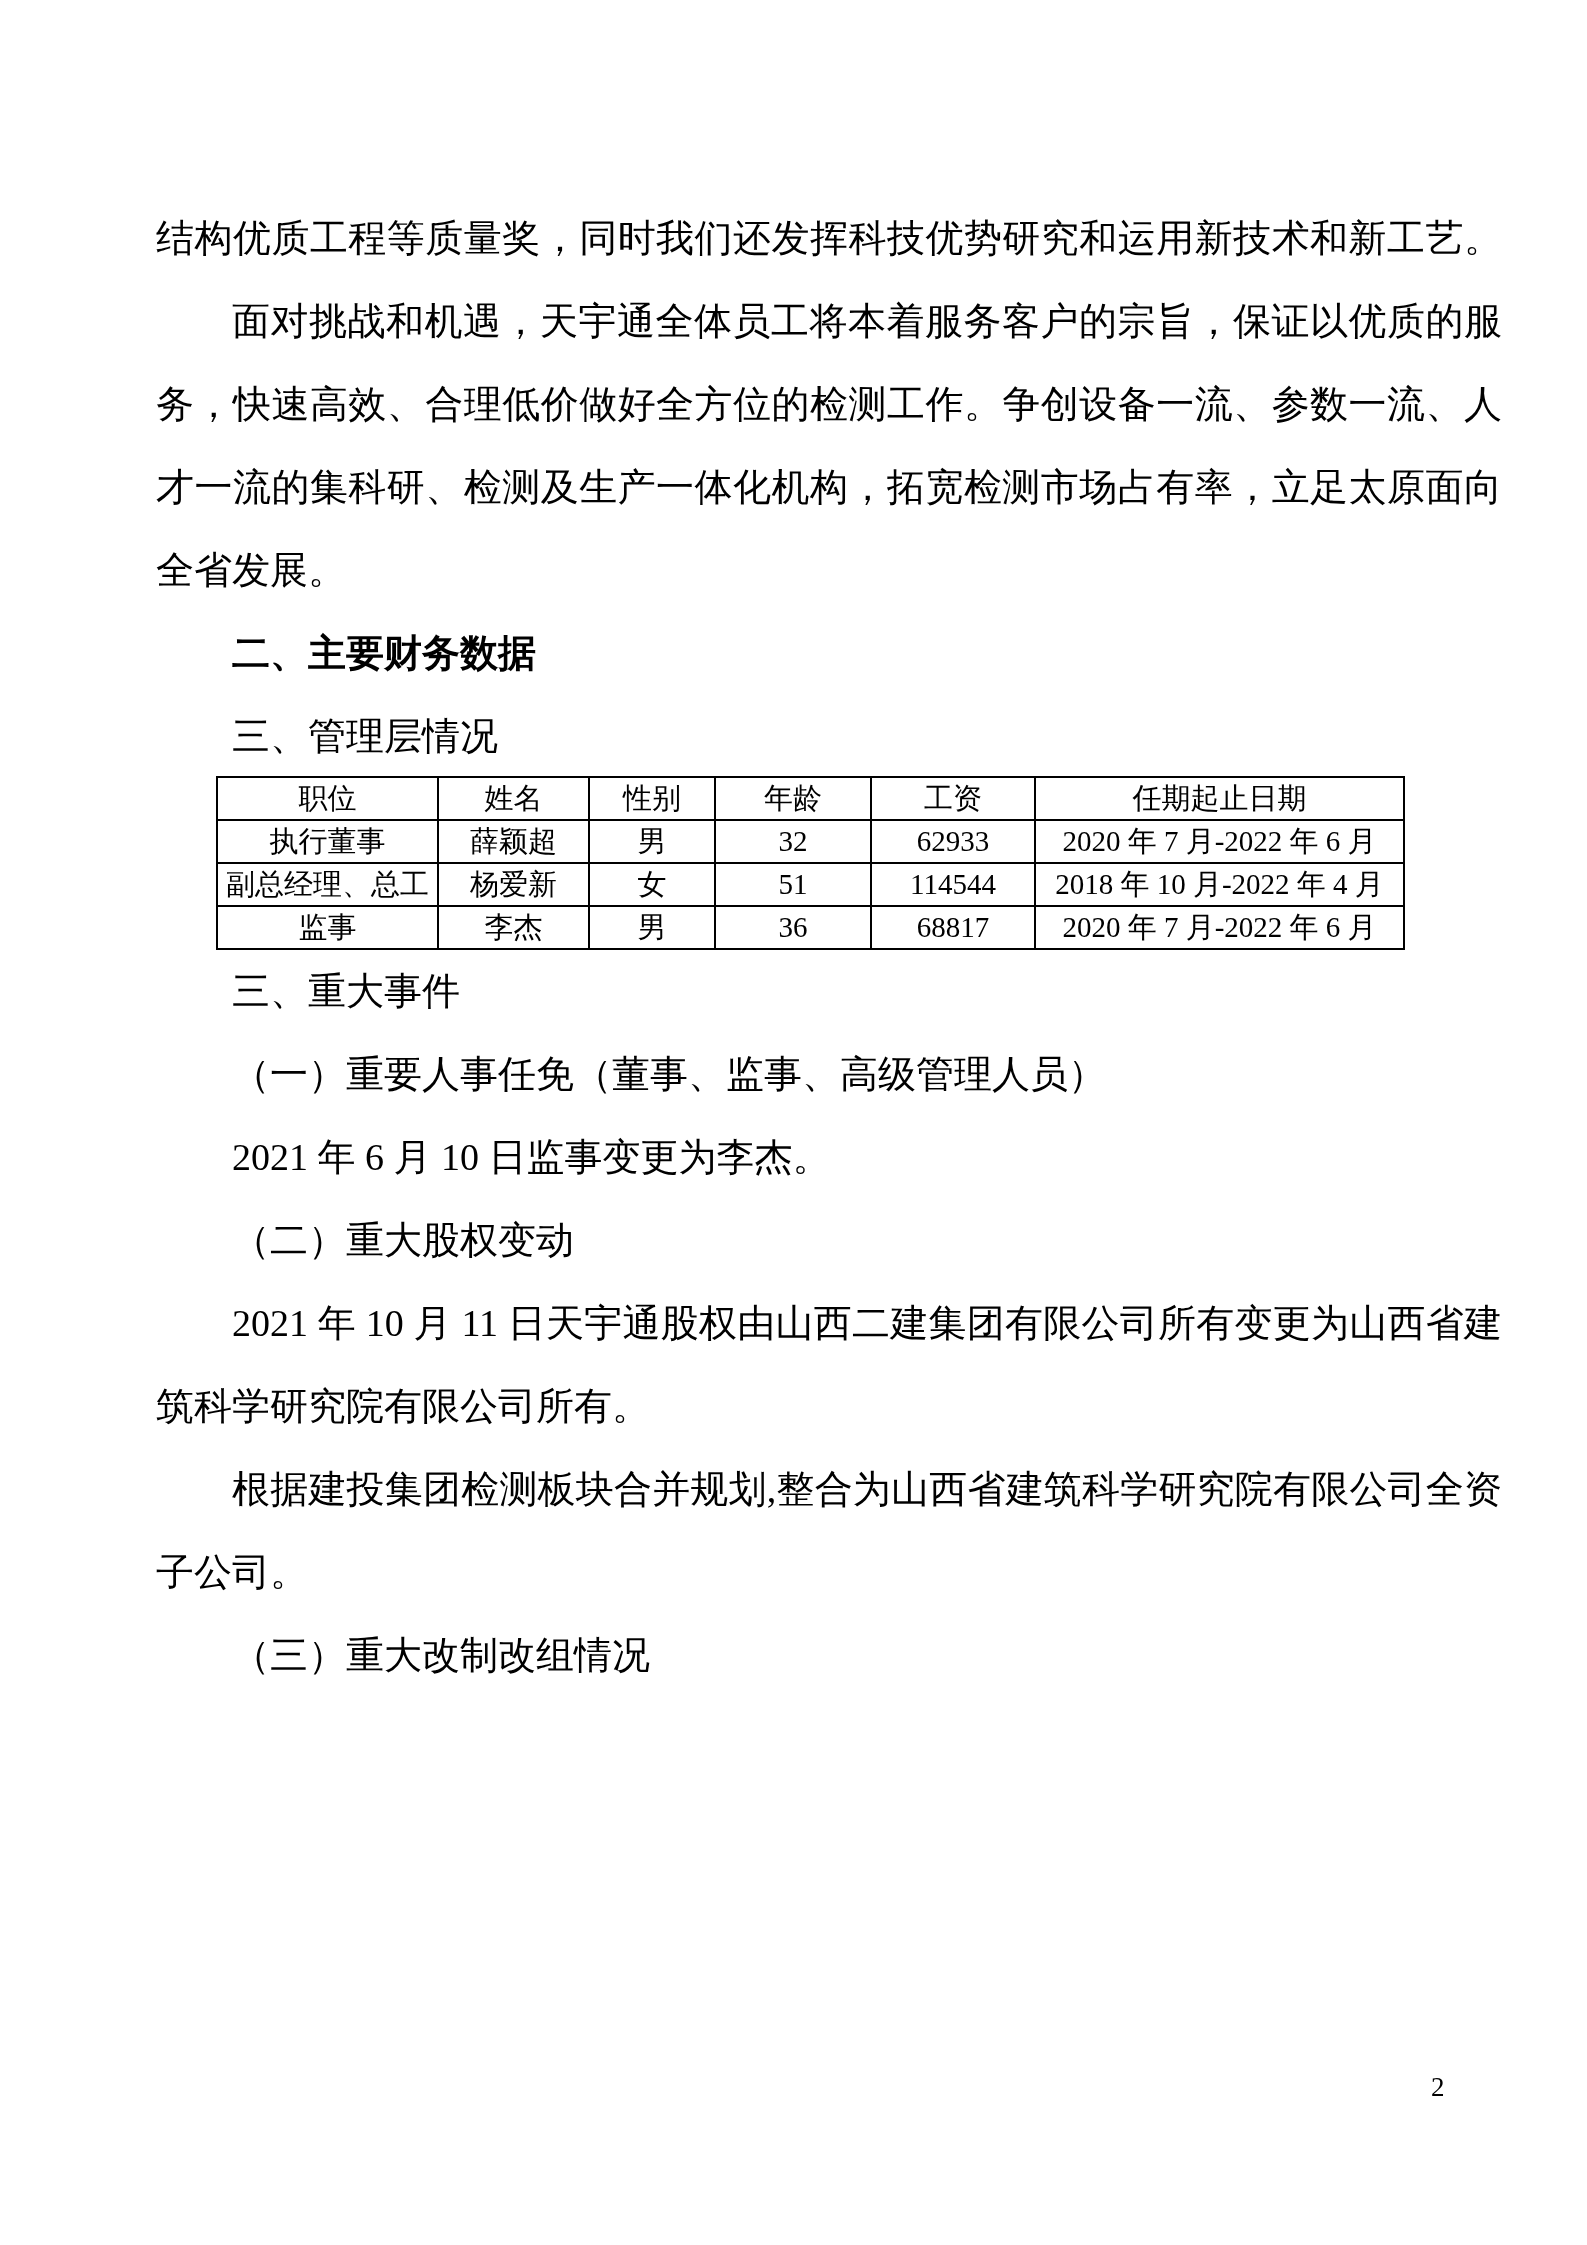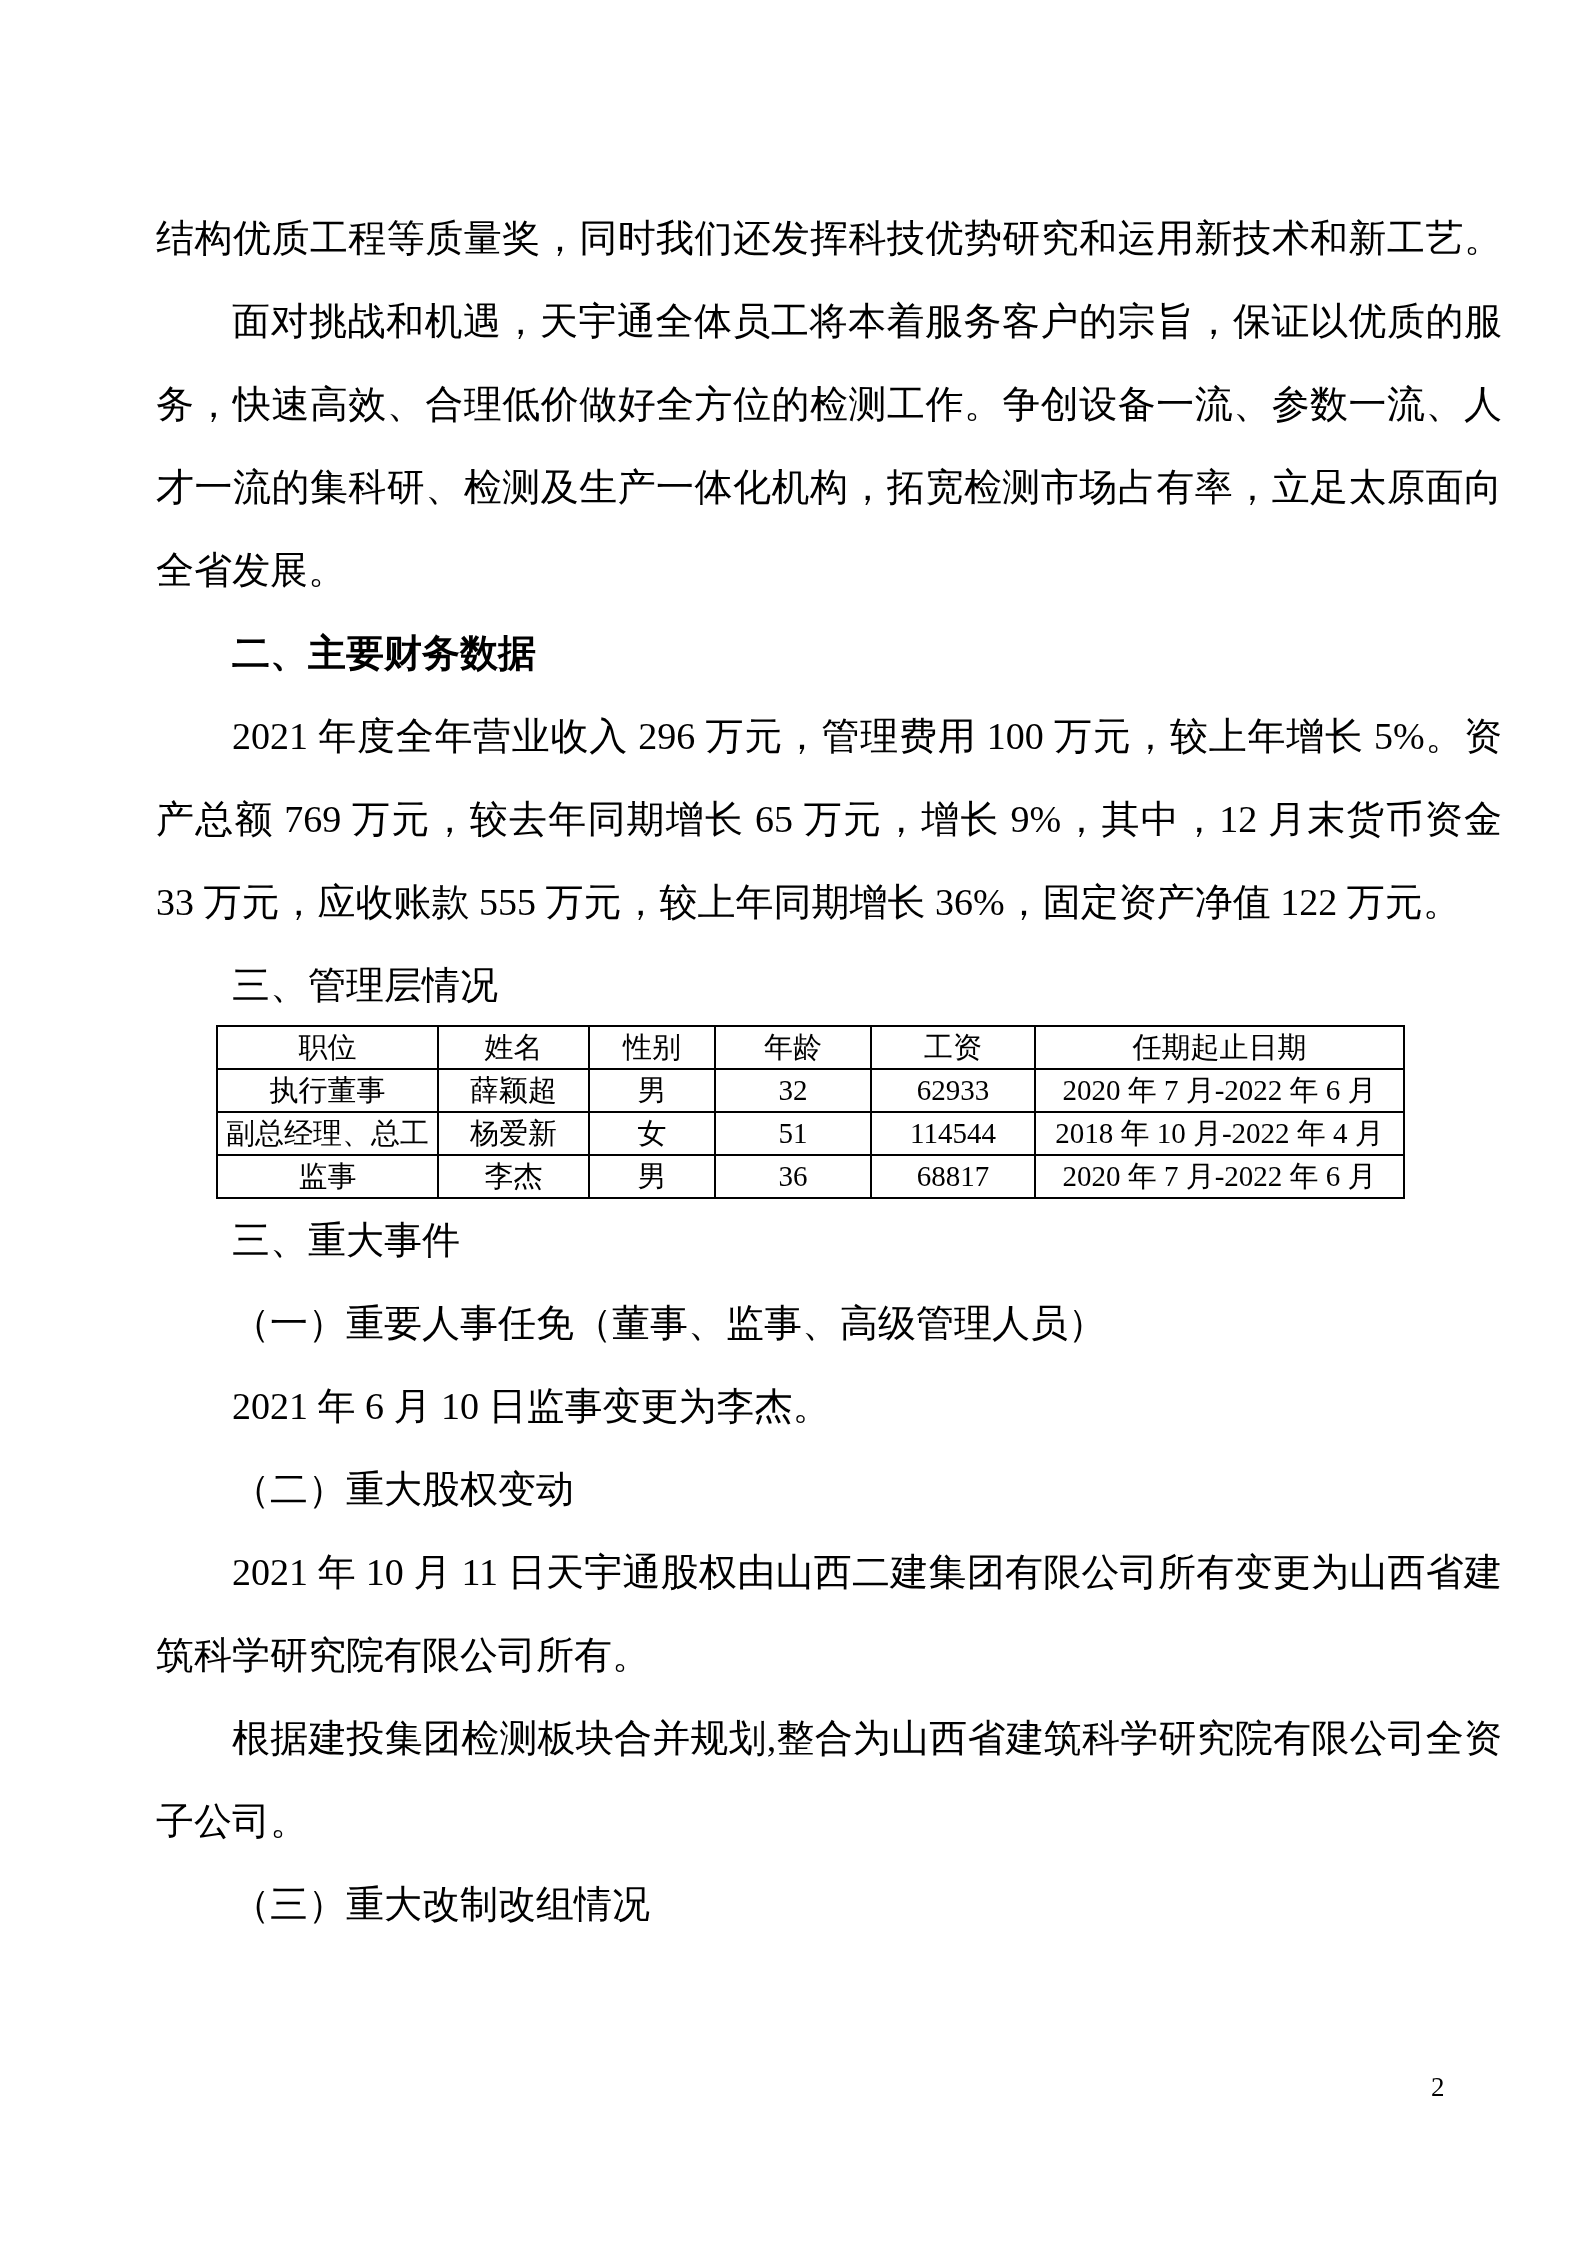--- a/index.html
+++ b/index.html
@@ -67,21 +67,20 @@
 
 <div class="page">
   <div class="doc-body">
 
     <p class="fill">结构优质工程等质量奖，同时我们还发挥科技优势研究和运用新技术和新工艺。</p>
 
     <p class="indent">面对挑战和机遇，天宇通全体员工将本着服务客户的宗旨，保证以优质的服务，快速高效、合理低价做好全方位的检测工作。争创设备一流、参数一流、人才一流的集科研、检测及生产一体化机构，拓宽检测市场占有率，立足太原面向全省发展。</p>
 
     <p class="indent heading-bold">二、主要财务数据</p>
 
-    <p class="indent">2021 年度全年营业收入 296 万元，管理费用 100 万元，较上年增长 5%。资产总额 769 万元，较去年同期增长 65 万元，增长 9%，其中，12 月末货币资金 33 万元，应收账款 555 万元，较上年同期增长 36%，固定资产净值 122 万元。</p>
 
     <p class="indent">三、管理层情况</p>
 
     <table class="mgmt-table">
       <colgroup>
         <col style="width:221px">
         <col style="width:151px">
         <col style="width:126px">
         <col style="width:156px">
         <col style="width:164px">

